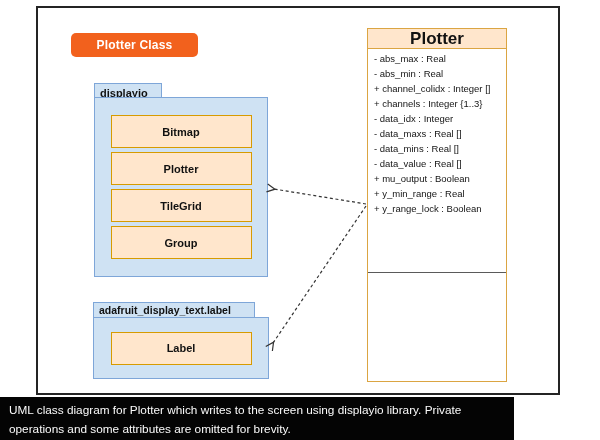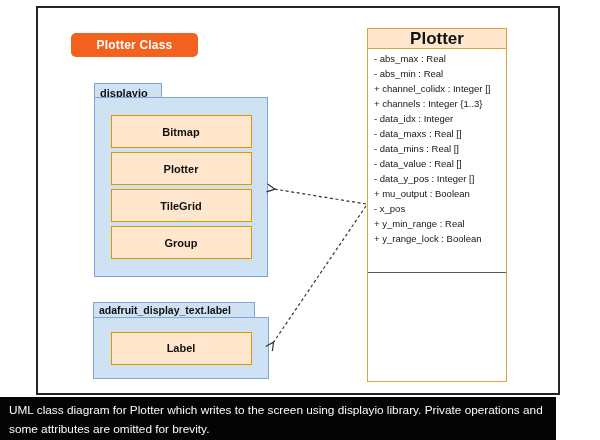--- a/index.html
+++ b/index.html
@@ -31,21 +31,21 @@
          overflow:hidden;}
   .cls-title{height:20px;background:#FFE6CC;border-bottom:1.5px solid #DBA542;
          font-weight:bold;font-size:17px;text-align:center;line-height:20px;
          color:#111;box-sizing:border-box;}
   .cls-attrs{padding:2px 0 0;border-bottom:1.3px solid #5a5a5a;height:224px;
          box-sizing:border-box;}
   .cls-ops{padding:2px 0 0;}
   .cls-row{font-size:9.5px;line-height:15px;padding-left:6px;color:#141414;
          white-space:nowrap;}
   .arrows{position:absolute;left:0;top:0;pointer-events:none;}
-  .caption{position:absolute;left:0;top:397px;width:556px;height:43px;
+  .caption{position:absolute;left:0;top:397px;width:514px;height:43px;
          background:#040404;color:#fbfbfb;font-size:11.8px;line-height:1.6;
          padding:4px 9px;box-sizing:border-box;}
 </style>
 </head>
 <body>
 
 <div class="page">
 
   <div class="frame"></div>
 
@@ -74,23 +74,21 @@
     <div class="cls-title">Plotter</div>
     <div class="cls-attrs">
         <div class="cls-row">- abs_max : Real</div>
         <div class="cls-row">- abs_min : Real</div>
         <div class="cls-row">+ channel_colidx : Integer []</div>
         <div class="cls-row">+ channels : Integer {1..3}</div>
         <div class="cls-row">- data_idx : Integer</div>
         <div class="cls-row">- data_maxs : Real []</div>
         <div class="cls-row">- data_mins : Real []</div>
         <div class="cls-row">- data_value : Real []</div>
-        <div class="cls-row">- data_y_pos : Integer []</div>
         <div class="cls-row">+ mu_output : Boolean</div>
-        <div class="cls-row">- x_pos</div>
         <div class="cls-row">+ y_min_range : Real</div>
         <div class="cls-row">+ y_range_lock : Boolean</div>
       </div>
   </div>
 
   <svg class="arrows" width="600" height="440">
     <defs>
       <marker id="openArrow" markerWidth="12" markerHeight="12" refX="3" refY="5" orient="auto" markerUnits="userSpaceOnUse">
         <path d="M10,1 L2,5 L10,9" fill="none" stroke="#333333" stroke-width="1.2"></path>
       </marker>

